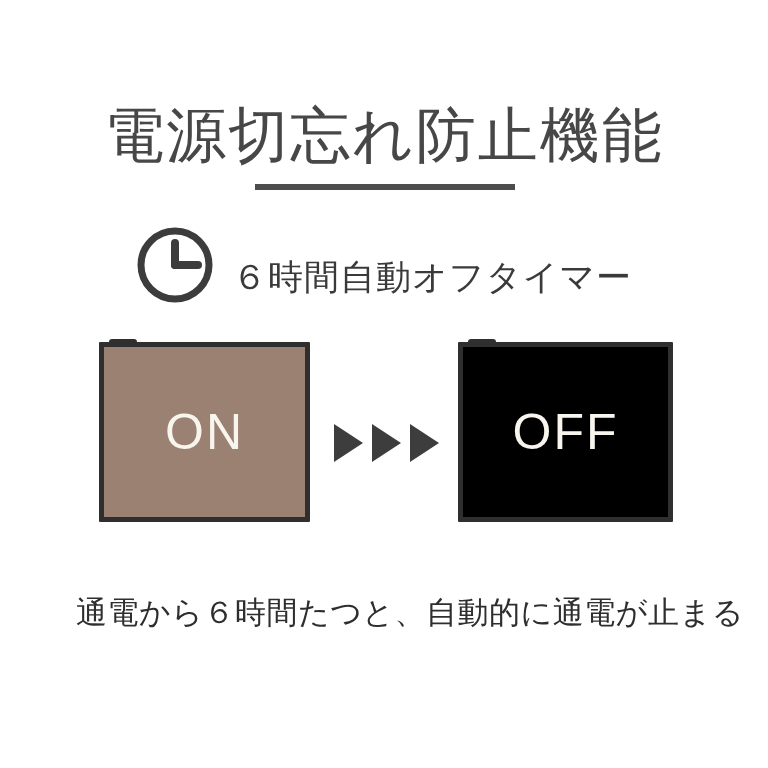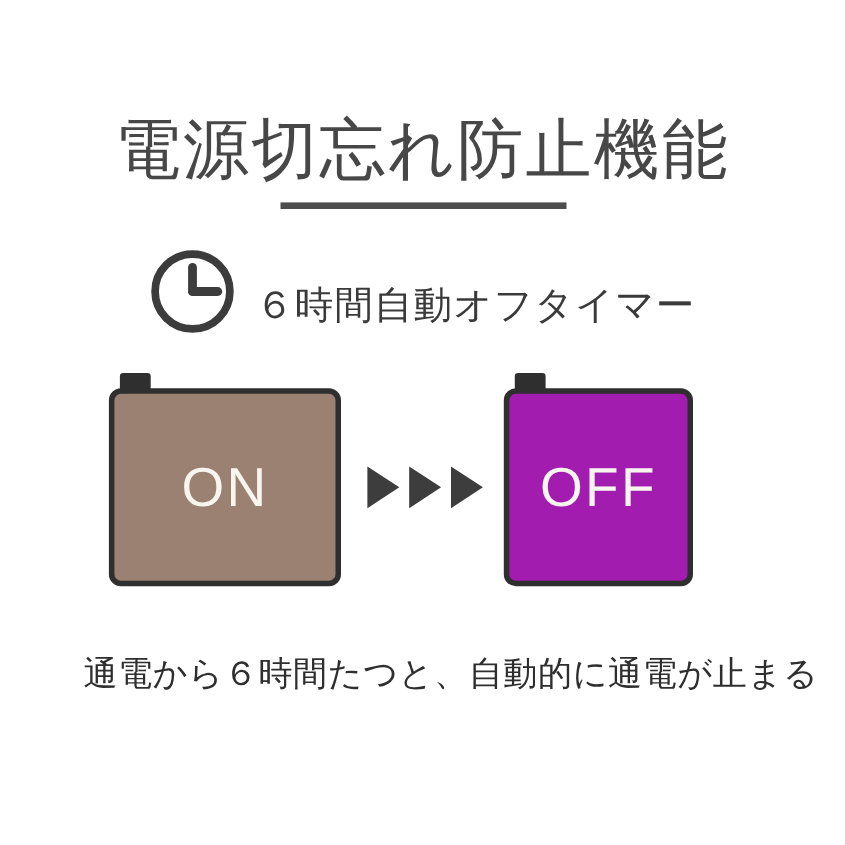--- a/index.html
+++ b/index.html
@@ -51,42 +51,42 @@
     margin-left: 16px;
     font-size: 35px;
     font-weight: 500;
     color: #3a3a3a;
     letter-spacing: 1px;
     white-space: nowrap;
     margin-top: 24px;
   }
   .device-box {
     position: absolute;
-    top: 353px;
+    top: 342px;
     height: 180px;
     box-sizing: border-box;
     border: 5px solid #2f2f2f;
-    border-radius: 11px;
+    border-radius: 1px;
     display: flex;
     align-items: center;
     justify-content: center;
     font-size: 50px;
     letter-spacing: 2px;
     color: #f8f5ef;
     font-weight: 400;
   }
   .on-box {
     left: 99px;
     width: 211px;
     background: #9a8172;
   }
   .off-box {
     left: 458px;
-    width: 172px;
-    background: #a21caf;
+    width: 215px;
+    background: #000000;
   }
   .plug-tab {
     position: absolute;
     top: 339px;
     width: 28px;
     height: 18px;
     background: #2f2f2f;
     border-radius: 3px 3px 0 0;
   }
   .on-tab { left: 109px; }

